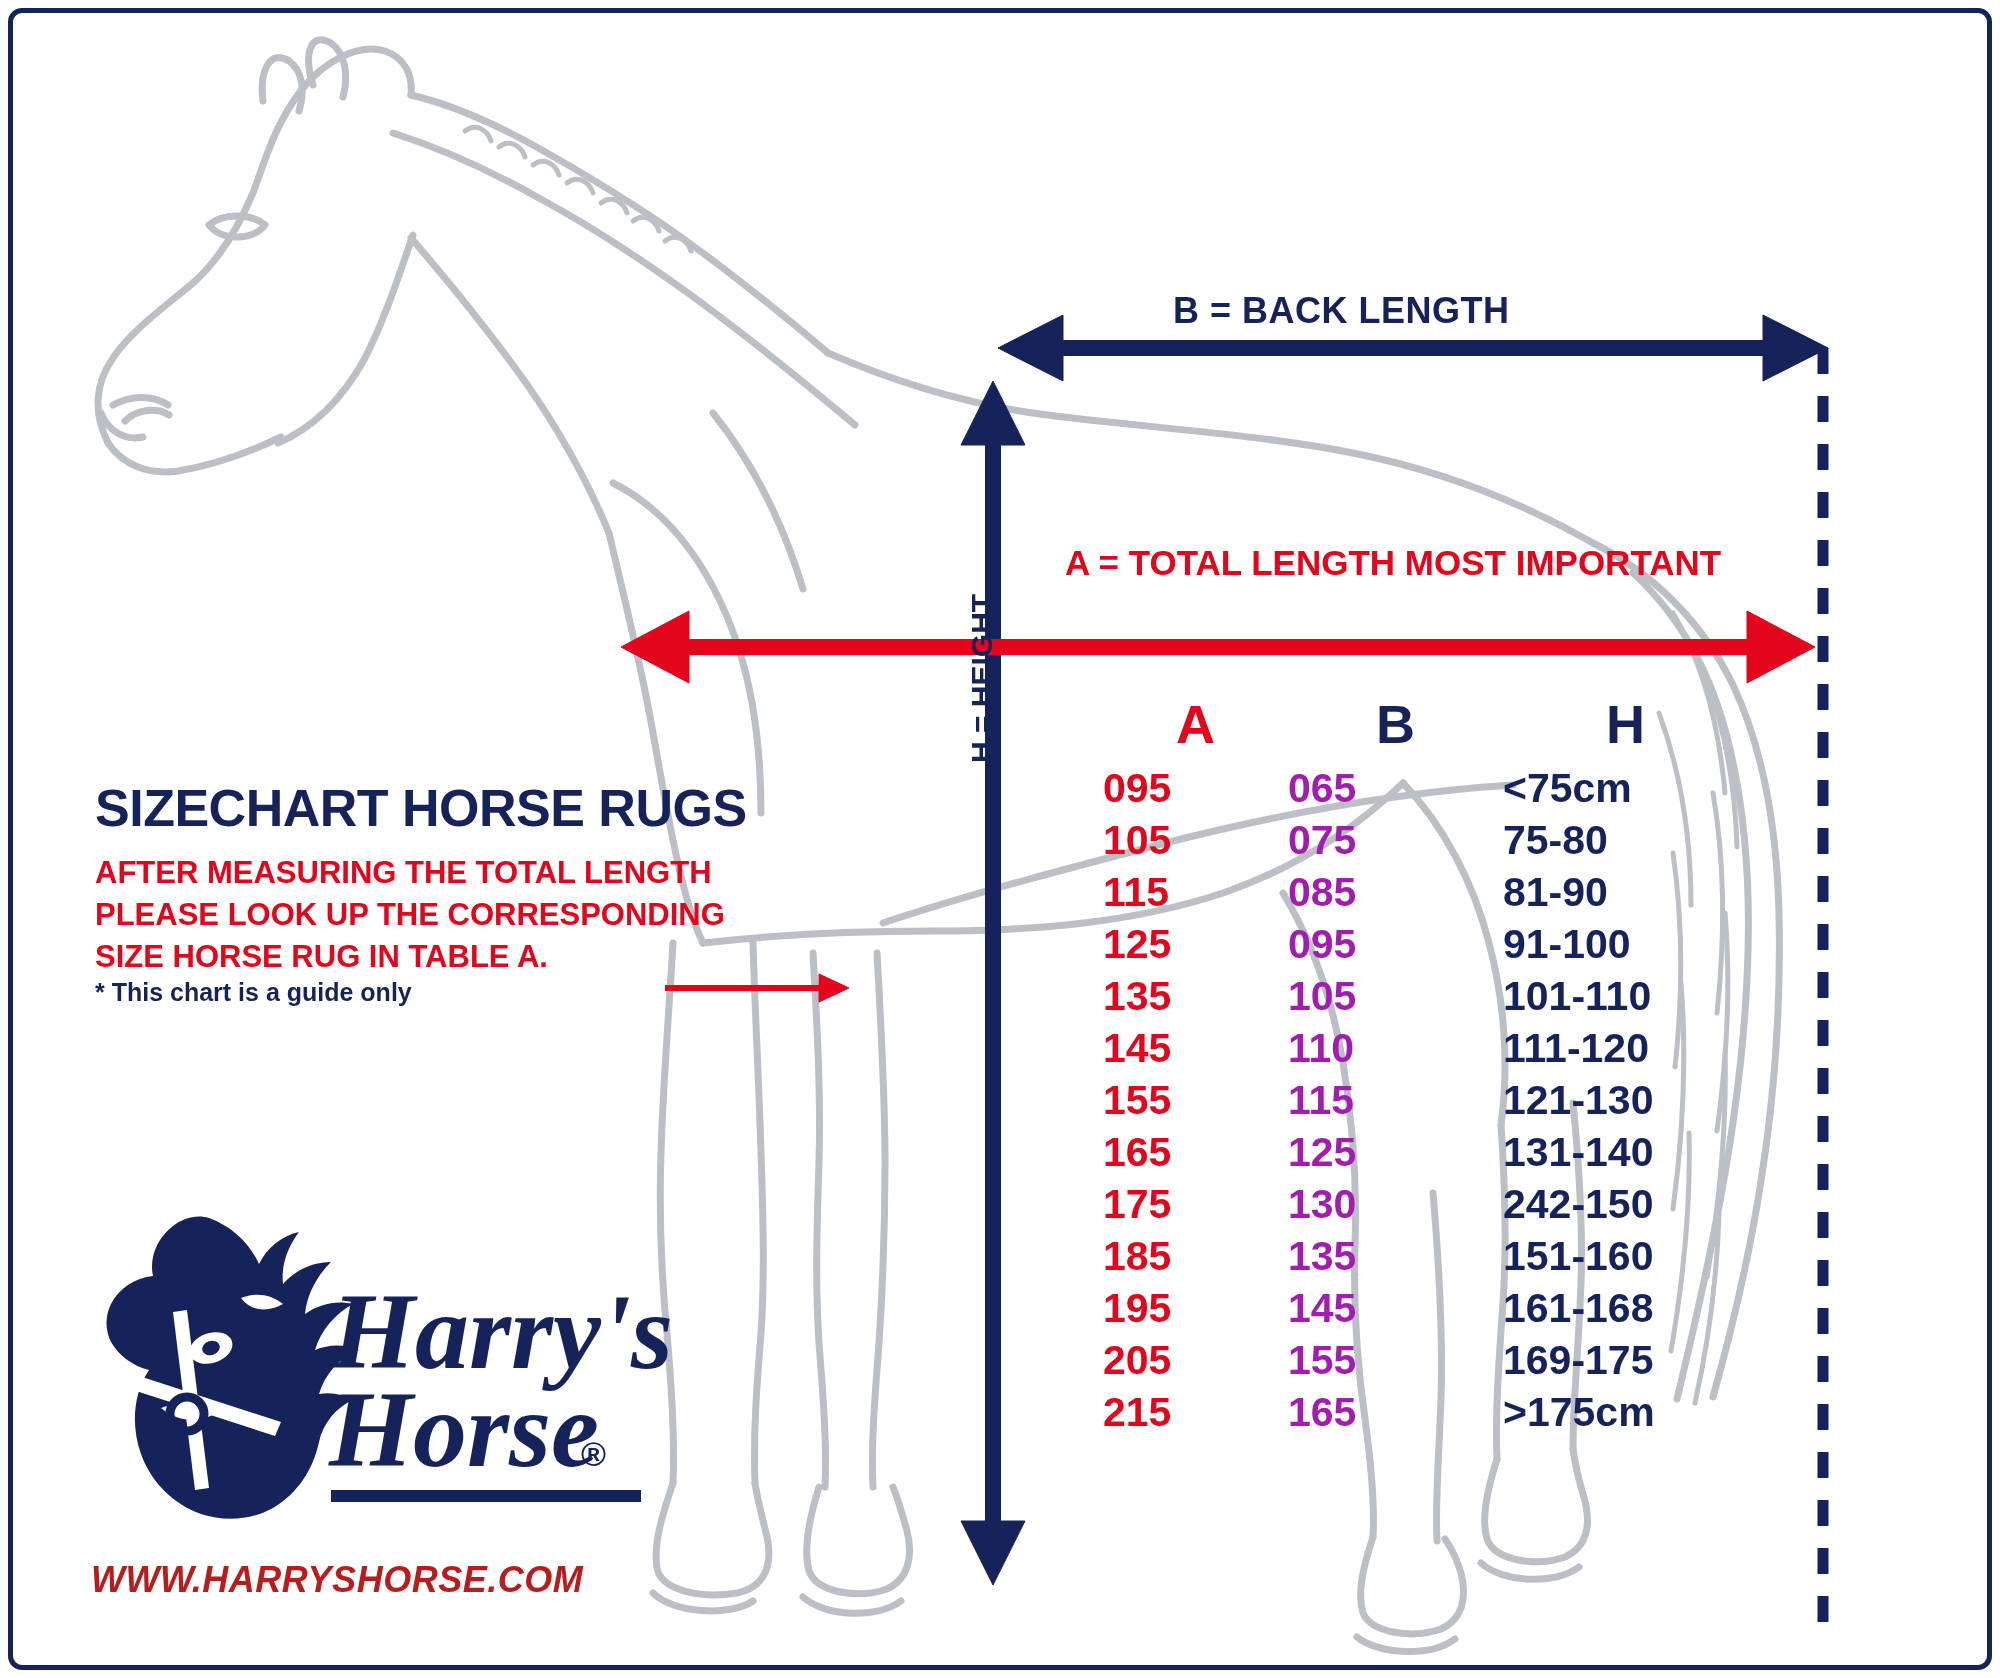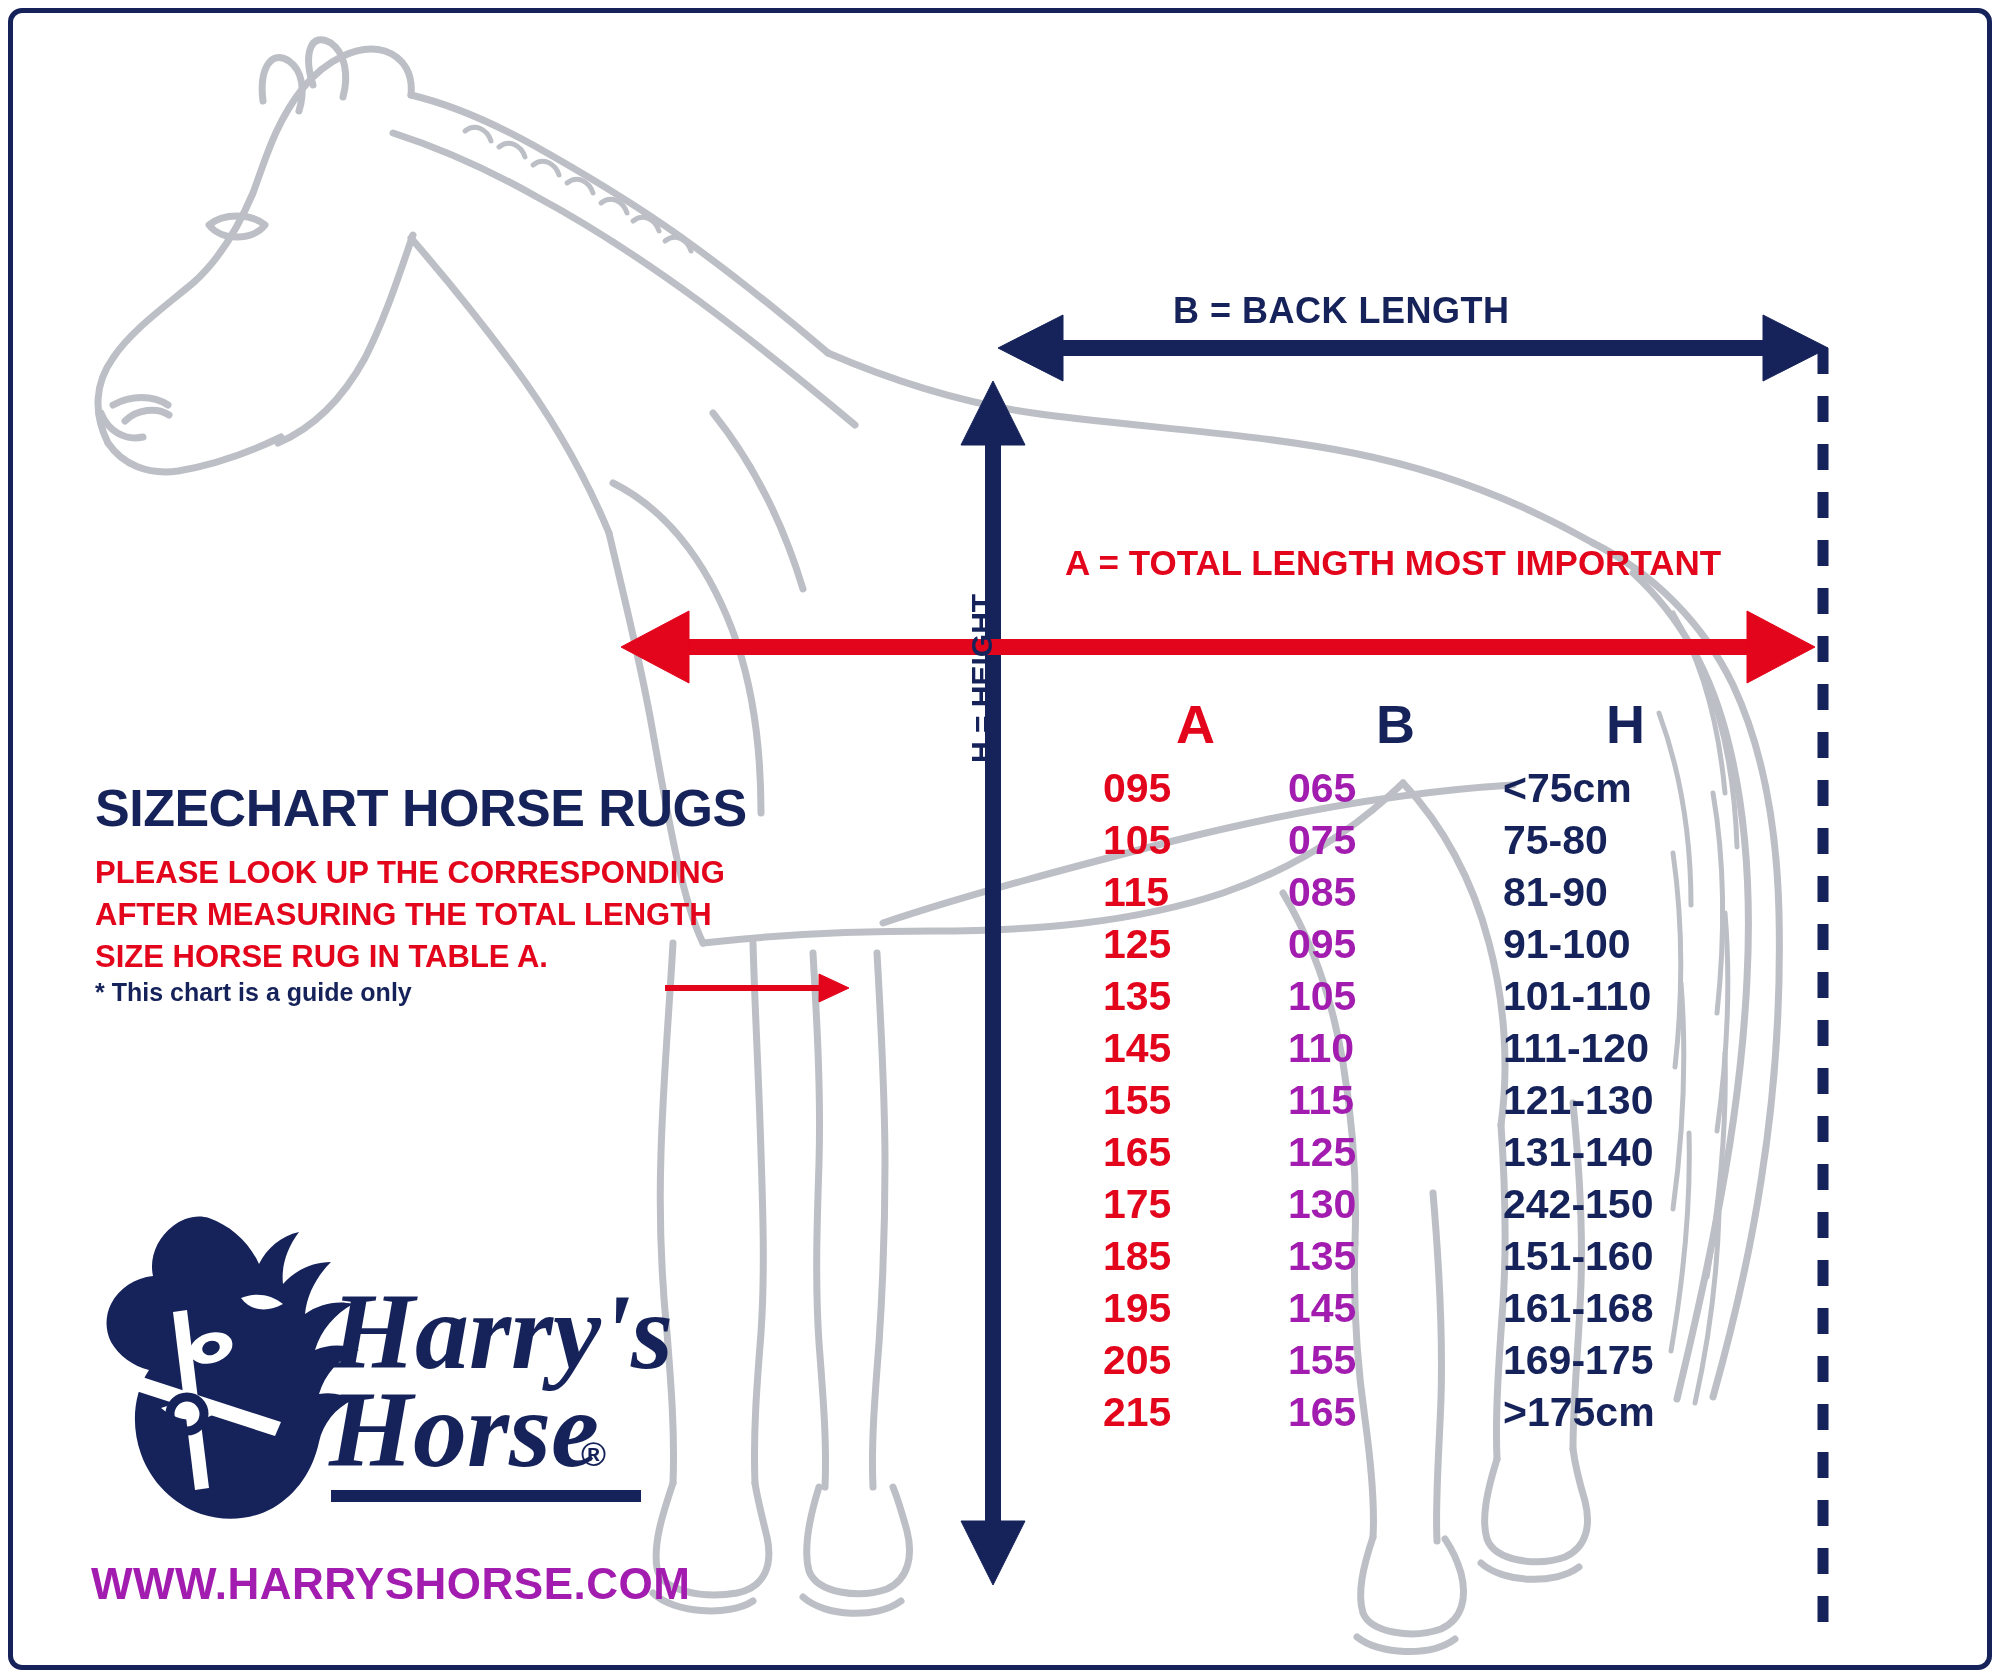--- a/index.html
+++ b/index.html
@@ -128,24 +128,25 @@
   .logo-wrap {
     position: absolute;
     left: 78px;
     top: 1195px;
     width: 600px;
   }
   .logo-url {
     position: absolute;
     left: 78px;
     top: 1546px;
-    font-size: 44px;
-    font-weight: bold;
-    color: #a21caf;
+    font-size: 36px;
+    font-weight: bold;
+    color: #b91c1c;
     letter-spacing: 0.5px;
+    font-style: italic;
   }
 </style>
 </head>
 <body>
 
 <div id="root">
   <div class="card">
 
     <svg class="horse-art" viewBox="0 0 1984 1662">
       <g fill="none" stroke="#bcbfc5" stroke-width="7" stroke-linecap="round" stroke-linejoin="round">
@@ -261,22 +262,22 @@
 
     <div class="label-a">
       <div>A = TOTAL LENGTH MOST IMPORTANT</div>
     </div>
 
     <div class="label-h">H = HEIGHT</div>
 
     <div class="title-block">
       <div class="title-main">SIZECHART HORSE RUGS</div>
       <div class="title-sub">
+        <div>AFTER MEASURING THE TOTAL LENGTH</div>
         <div>PLEASE LOOK UP THE CORRESPONDING</div>
-        <div>AFTER MEASURING THE TOTAL LENGTH</div>
         <div>SIZE HORSE RUG IN TABLE A.</div>
       </div>
       <div class="title-note">* This chart is a guide only</div>
     </div>
 
     <table class="size-table">
       <thead>
         <tr>
           <th class="col-a">A</th>
           <th class="col-b">B</th>

